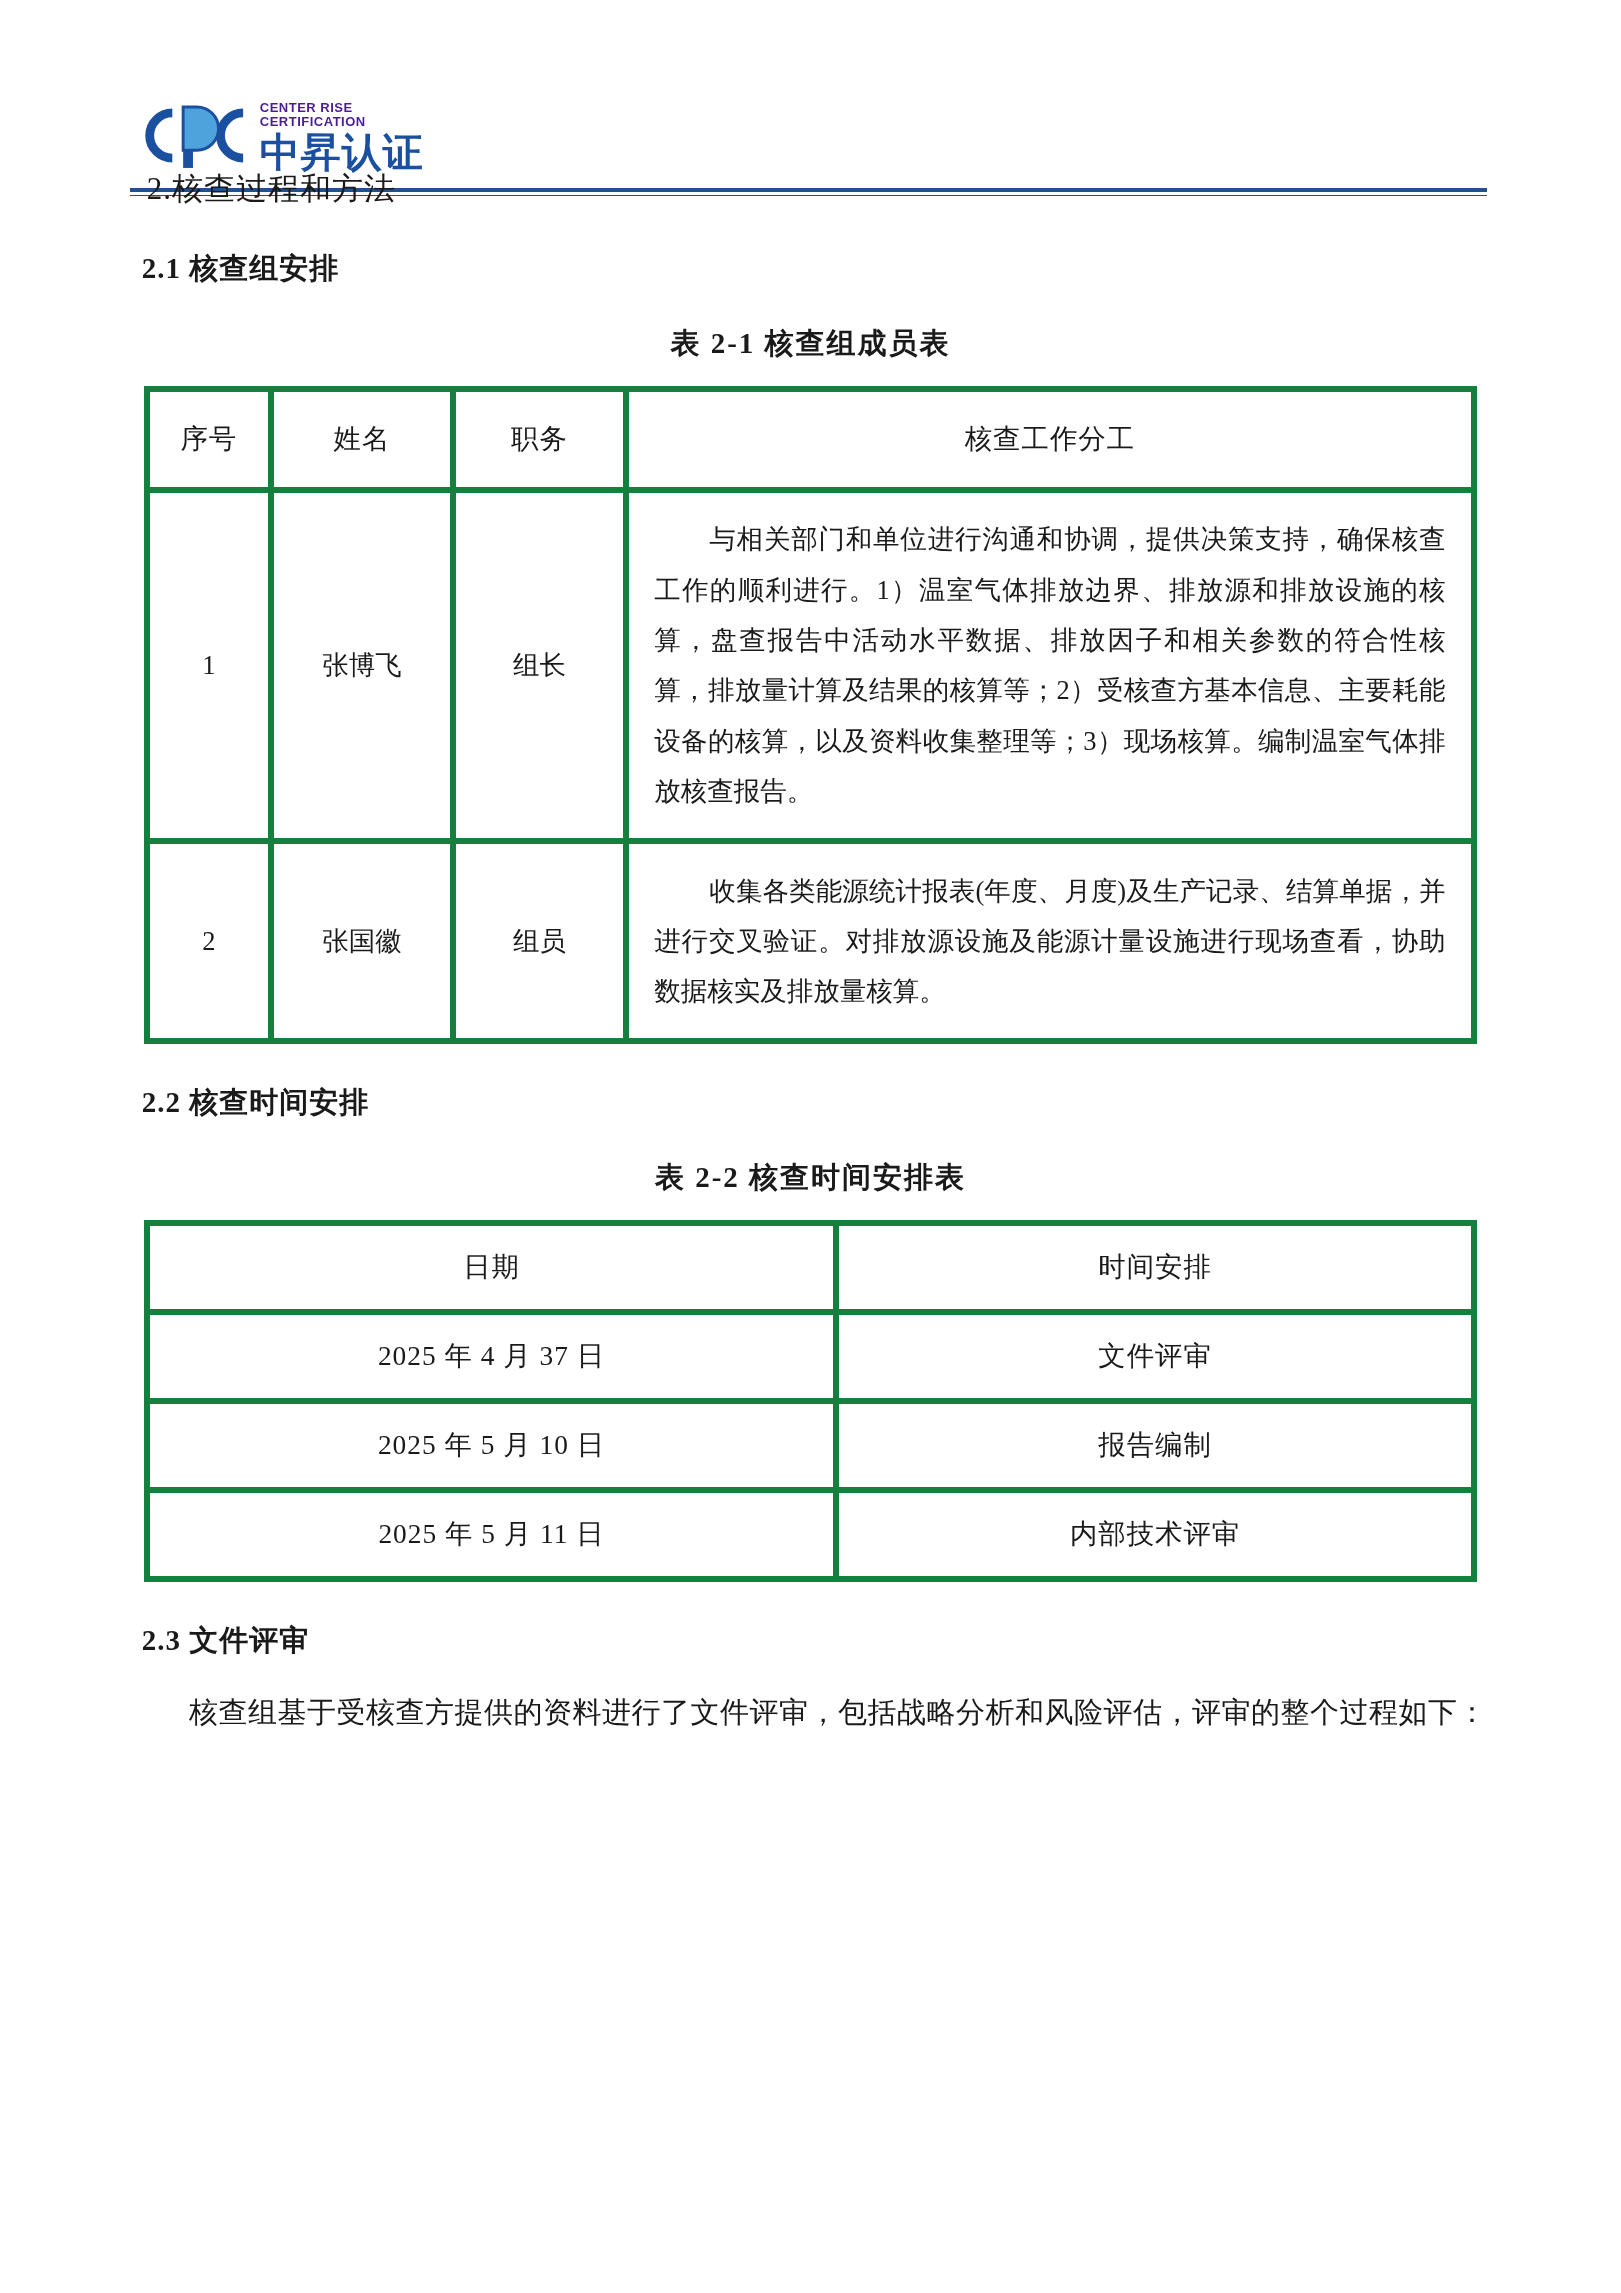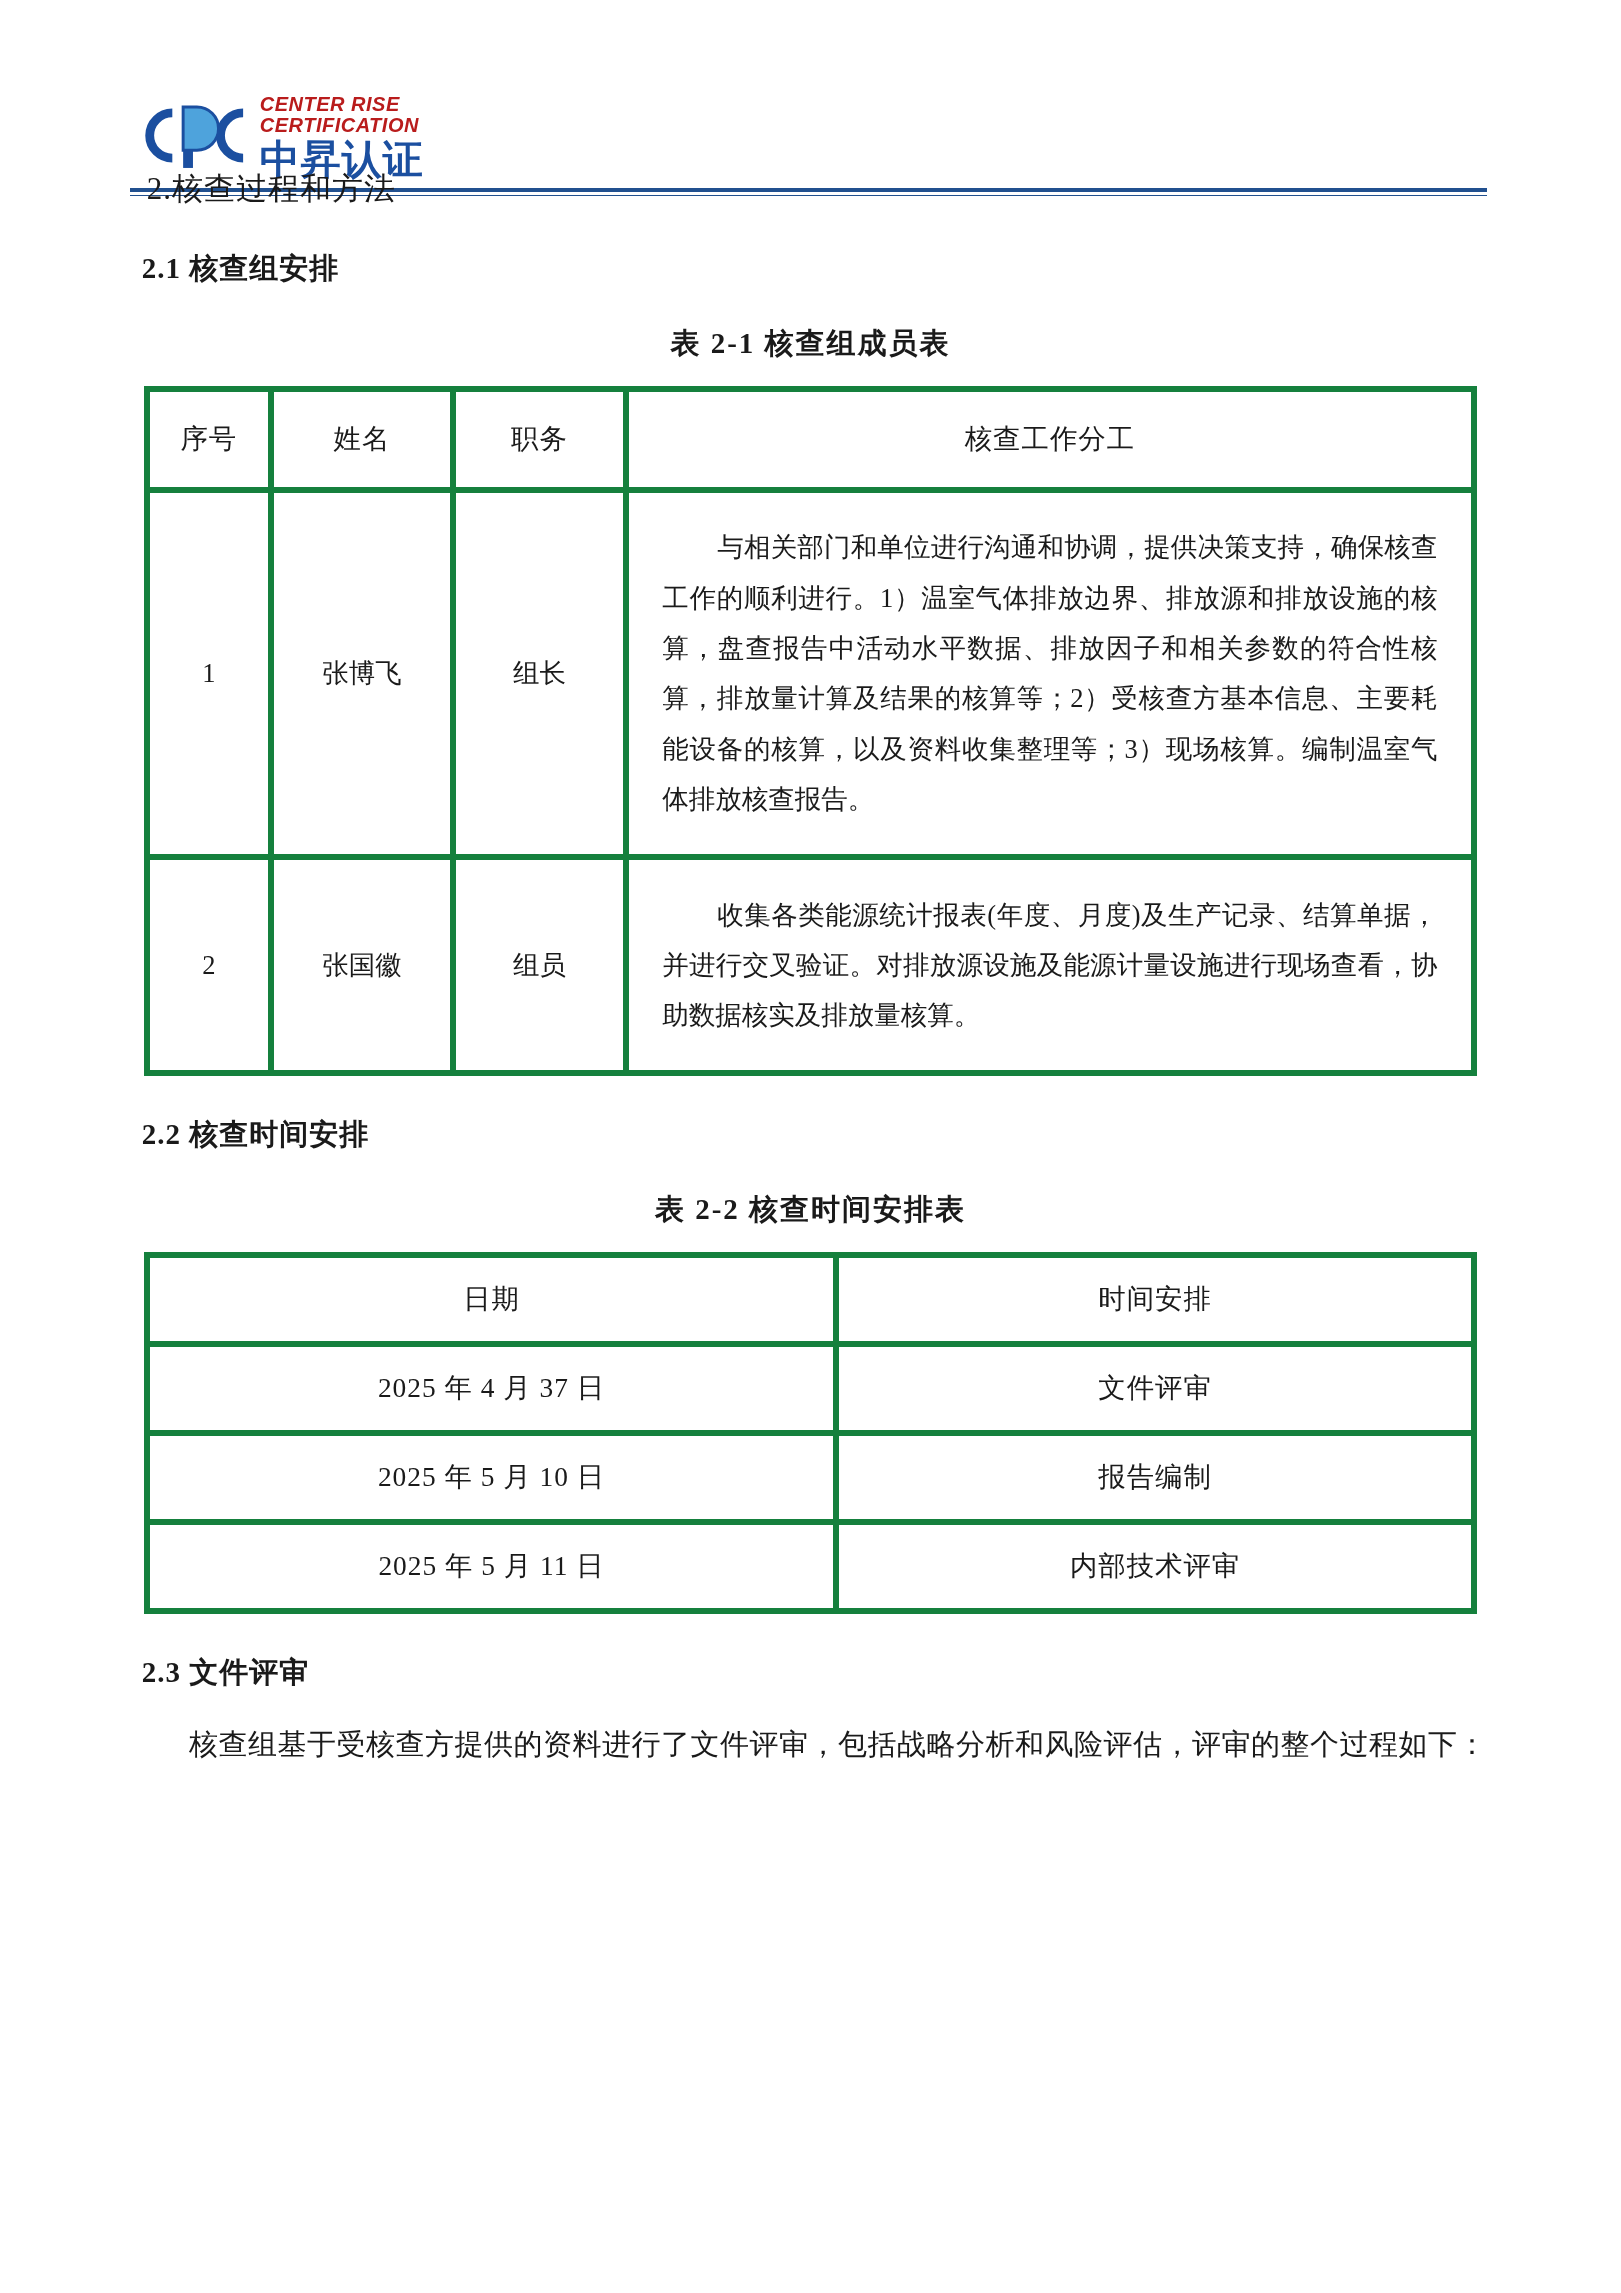--- a/index.html
+++ b/index.html
@@ -39,24 +39,23 @@
   }
   .logo-text {
     display: flex;
     flex-direction: column;
     justify-content: center;
     line-height: 1.05;
   }
   .logo-en {
     font-family: "Liberation Sans", sans-serif;
     font-weight: bold;
-    font-size: 20px;
+    font-size: 13px;
     letter-spacing: 0.5px;
-    color: #b91c1c;
-    font-style: italic;
+    color: #4c1d95;
   }
   .logo-cn {
     font-family: Liberation Sans, sans-serif;
     font-weight: bold;
     font-size: 40px;
     letter-spacing: 1px;
     color: #1b4fa0;
     margin-top: 2px;
   }
   .rule-wrap {
@@ -117,21 +116,21 @@
     font-weight: normal;
     font-size: 26.5px;
     padding: 9.8px 13.7px;
     vertical-align: middle;
   }
   .t1 .c-no { width: 98px; text-align: center; }
   .t1 .c-name { width: 157px; text-align: center; }
   .t1 .c-role { width: 147px; text-align: center; }
   .t1 .c-duty { text-align: justify; line-height: 1.9; padding: 21.6px 25.5px; }
   .t1 thead td { text-align: center; padding: 21.6px 9.8px; font-size: 27.4px; letter-spacing: 1px; }
-  .t1 .c-duty p { margin: 8px; text-indent: 55px; }
+  .t1 .c-duty p { margin: 0; text-indent: 55px; }
 
   .t2 td { text-align: center; font-size: 27.4px; padding: 23.5px 9.8px; letter-spacing: 1px; }
   .t2 .col-date { width: 50%; }
   .t2 thead td { font-weight: normal; }
 </style>
 </head>
 <body>
 
 <div class="page">
 

